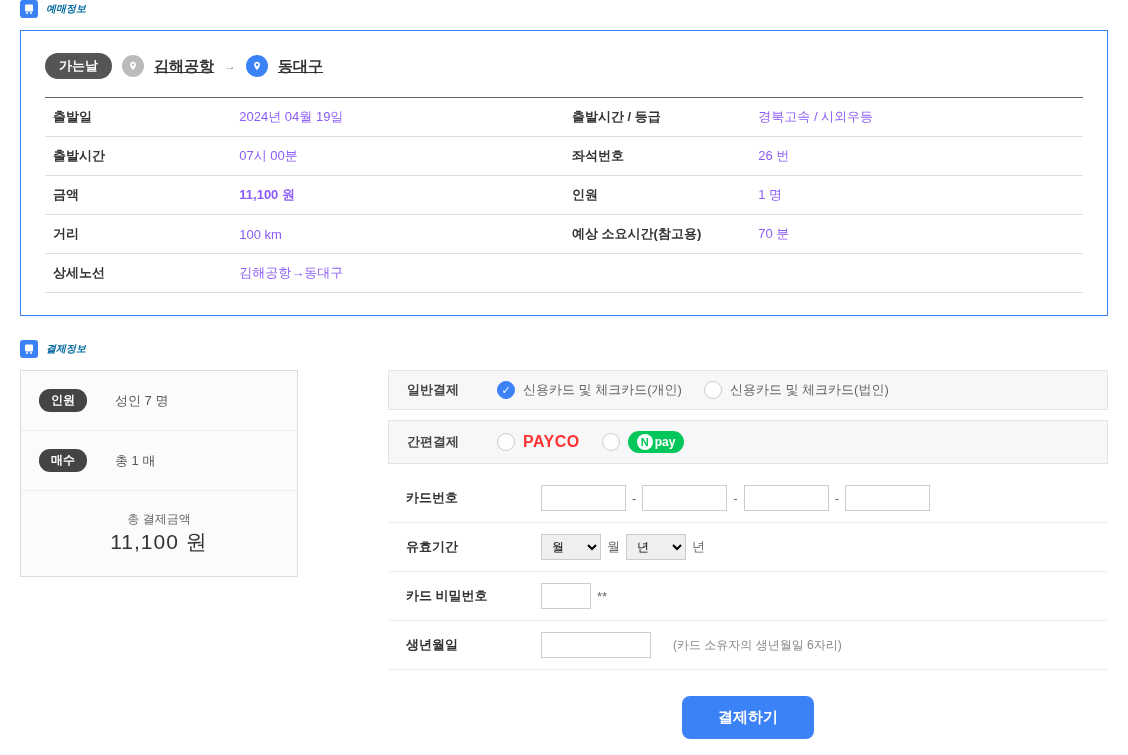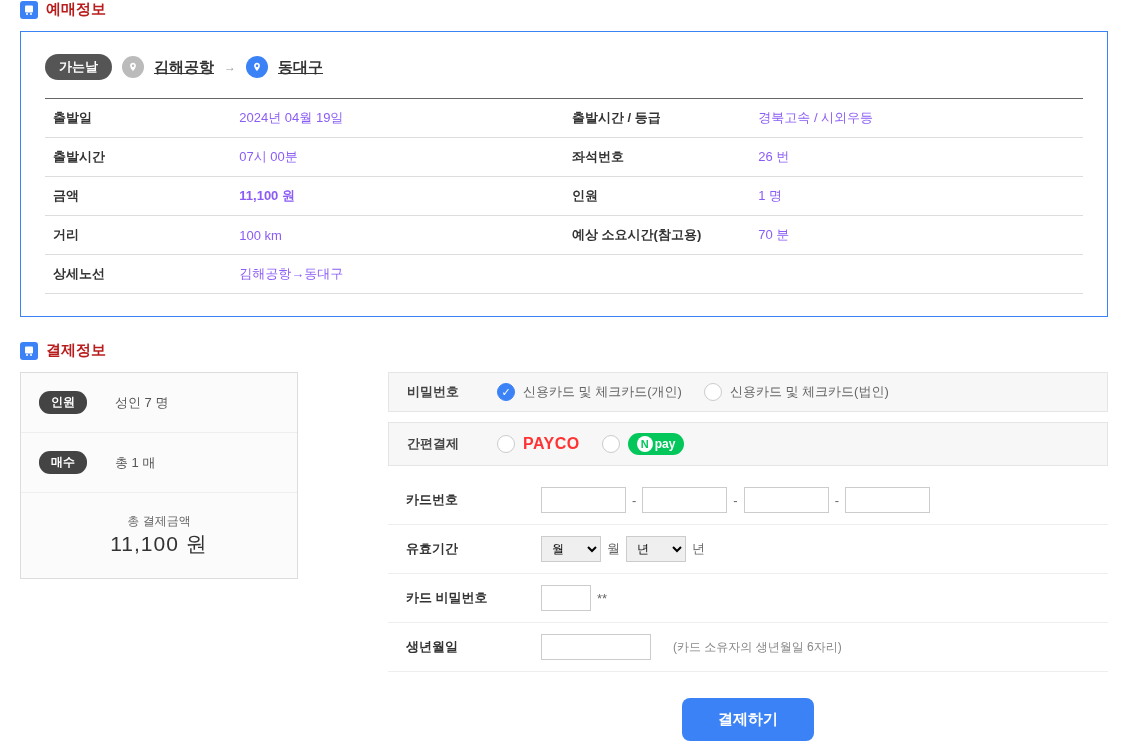--- a/index.html
+++ b/index.html
@@ -25,23 +25,24 @@
       height: 18px;
       background: #3b82f6;
       border-radius: 3px;
       display: flex;
       align-items: center;
       justify-content: center;
       color: #fff;
       font-size: 11px;
     }
     .section-title {
-      font-size: 15px;
-      font-weight: bold;
-      color: #b91c1c;
+      font-size: 10px;
+      font-weight: bold;
+      color: #0369a1;
+      font-style: italic;
     }
     .reservation-box {
       border: 1px solid #3b82f6;
       padding: 22px 24px;
       margin-bottom: 24px;
     }
     .route-header {
       display: flex;
       align-items: center;
       gap: 10px;
@@ -377,21 +378,21 @@
       <span class="summary-value">총 1 매</span>
     </div>
     <div class="summary-total">
       <span class="summary-total-label">총 결제금액</span>
       <span class="summary-total-value">11,100 원</span>
     </div>
   </div>
 
   <div class="payment-form">
     <div class="pay-method-row">
-      <div class="pay-method-label">비밀번호</div>
+      <div class="pay-method-label">일반결제</div>
       <div class="pay-options">
         <label class="radio-option">
           <span class="radio-circle checked">✓</span>
           <span>신용카드 및 체크카드(개인)</span>
         </label>
         <label class="radio-option">
           <span class="radio-circle"></span>
           <span>신용카드 및 체크카드(법인)</span>
         </label>
       </div>

